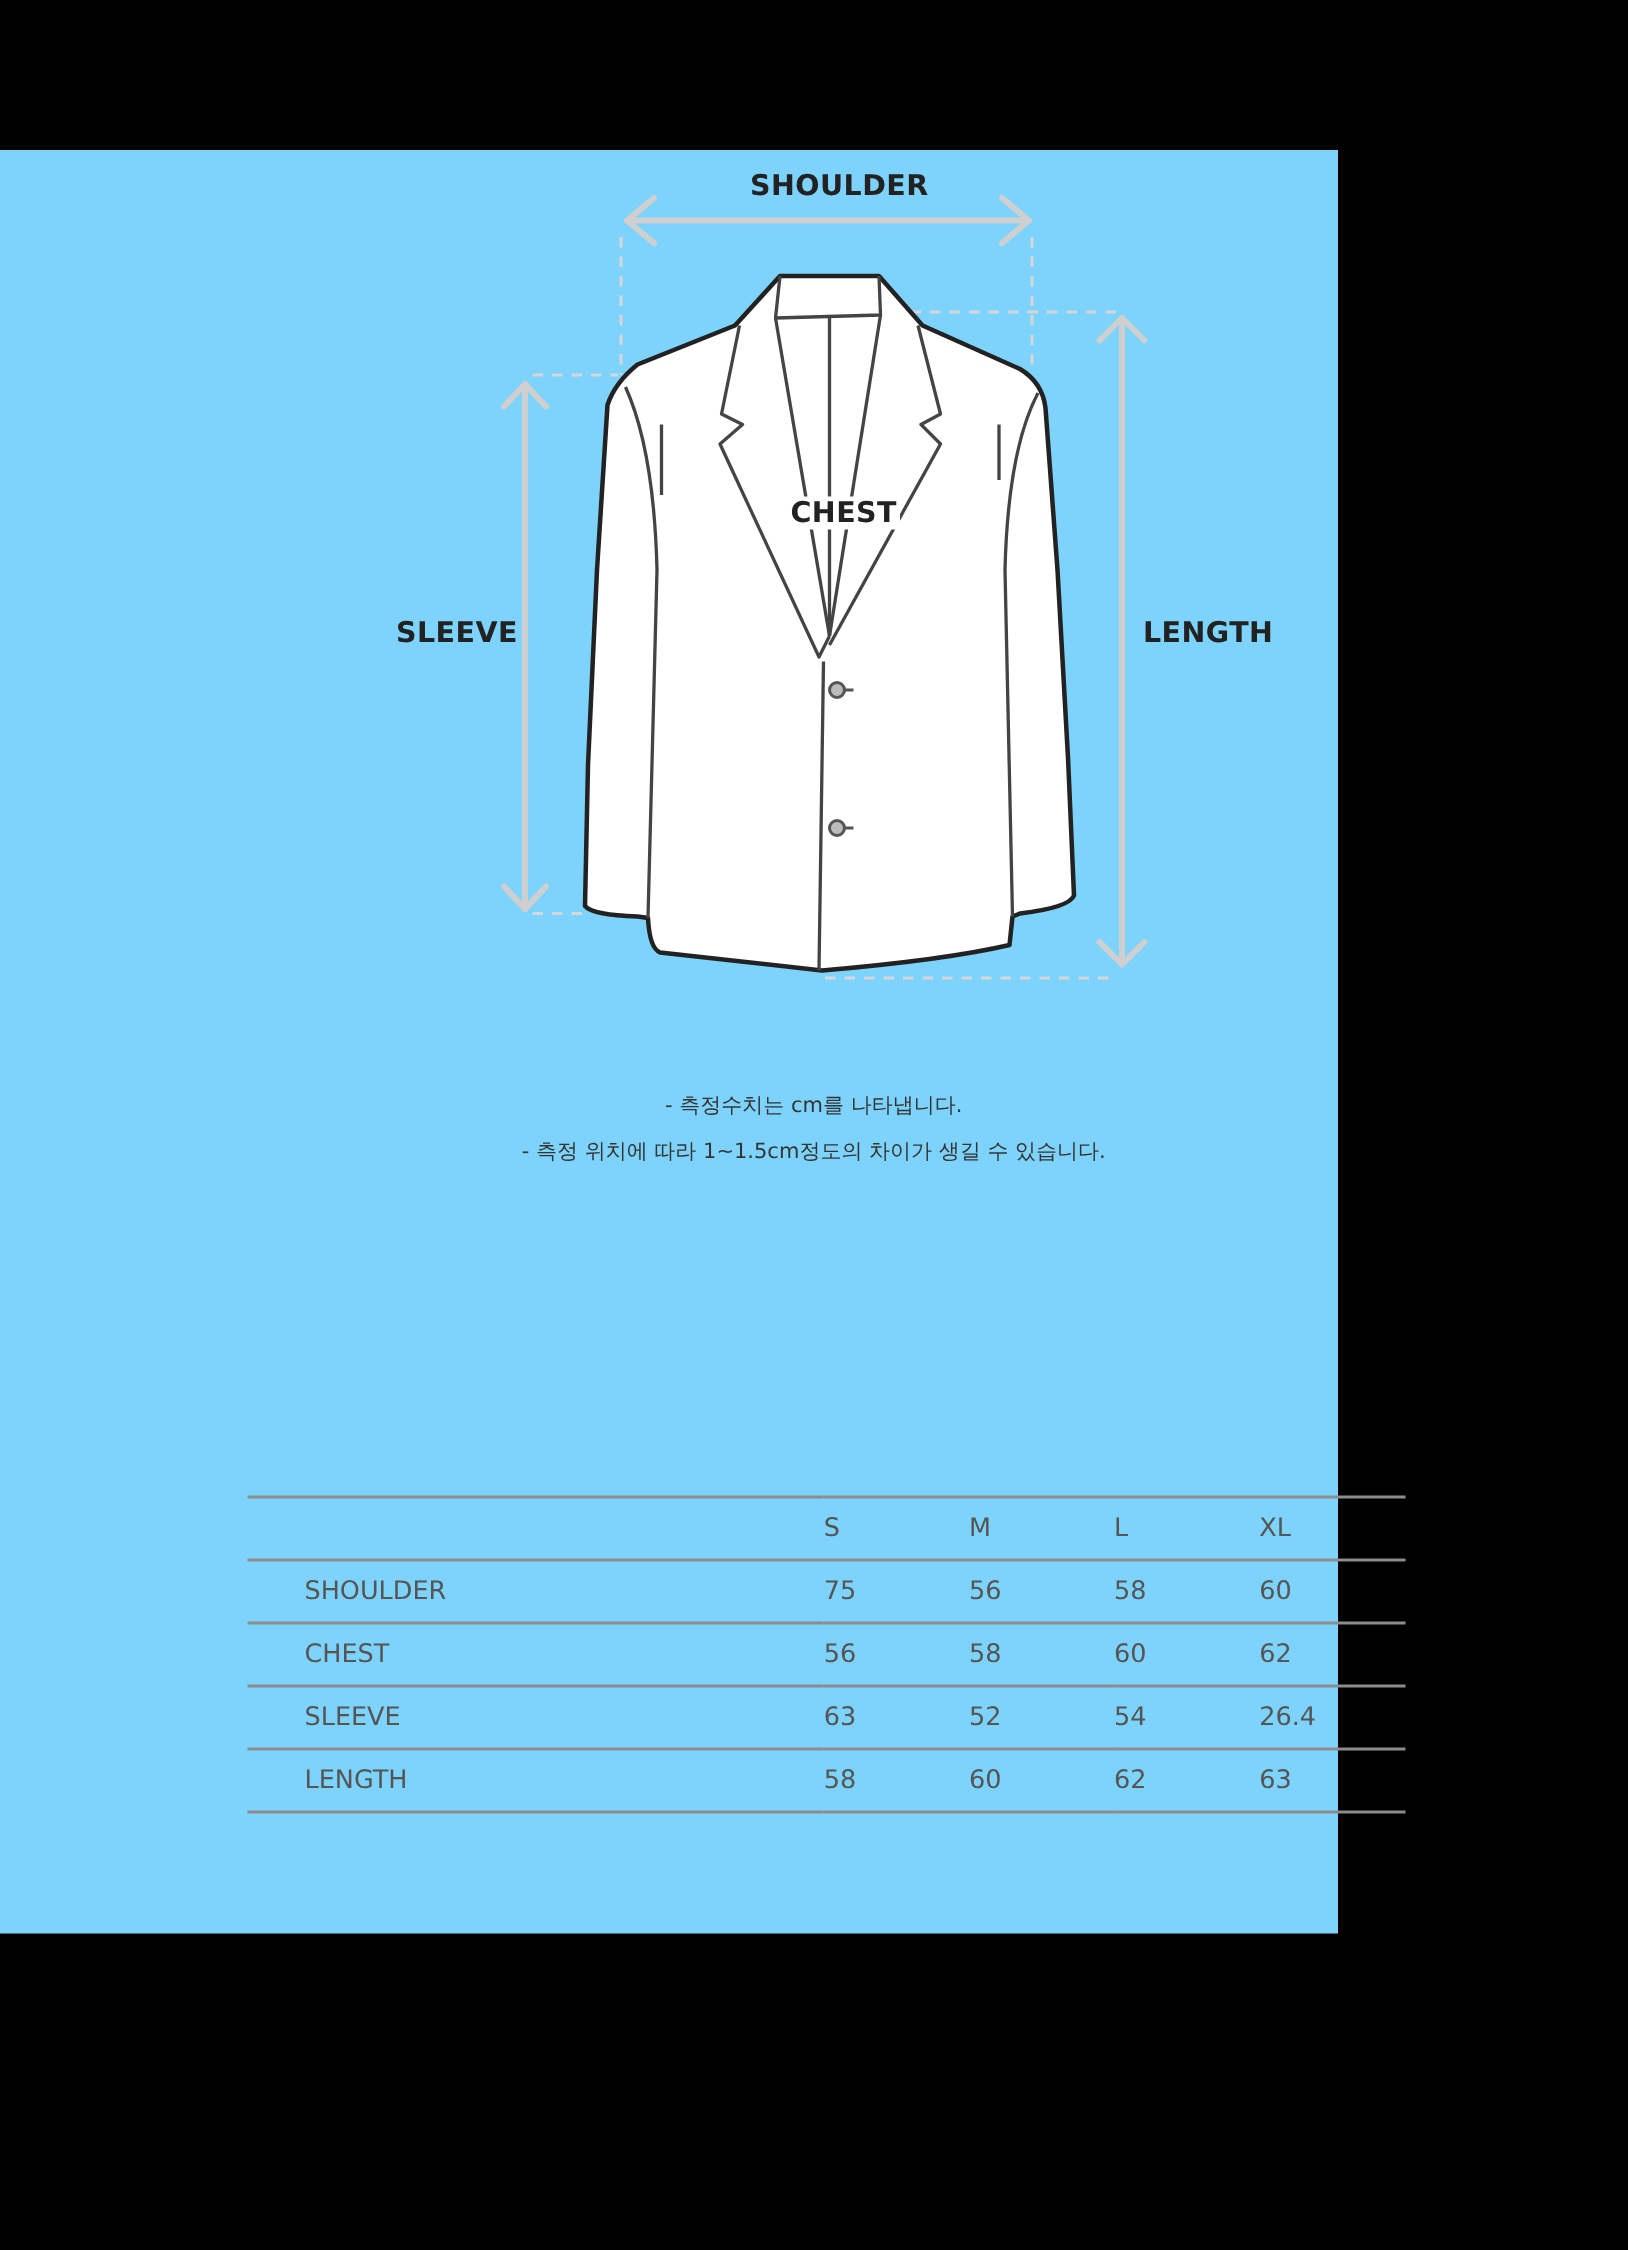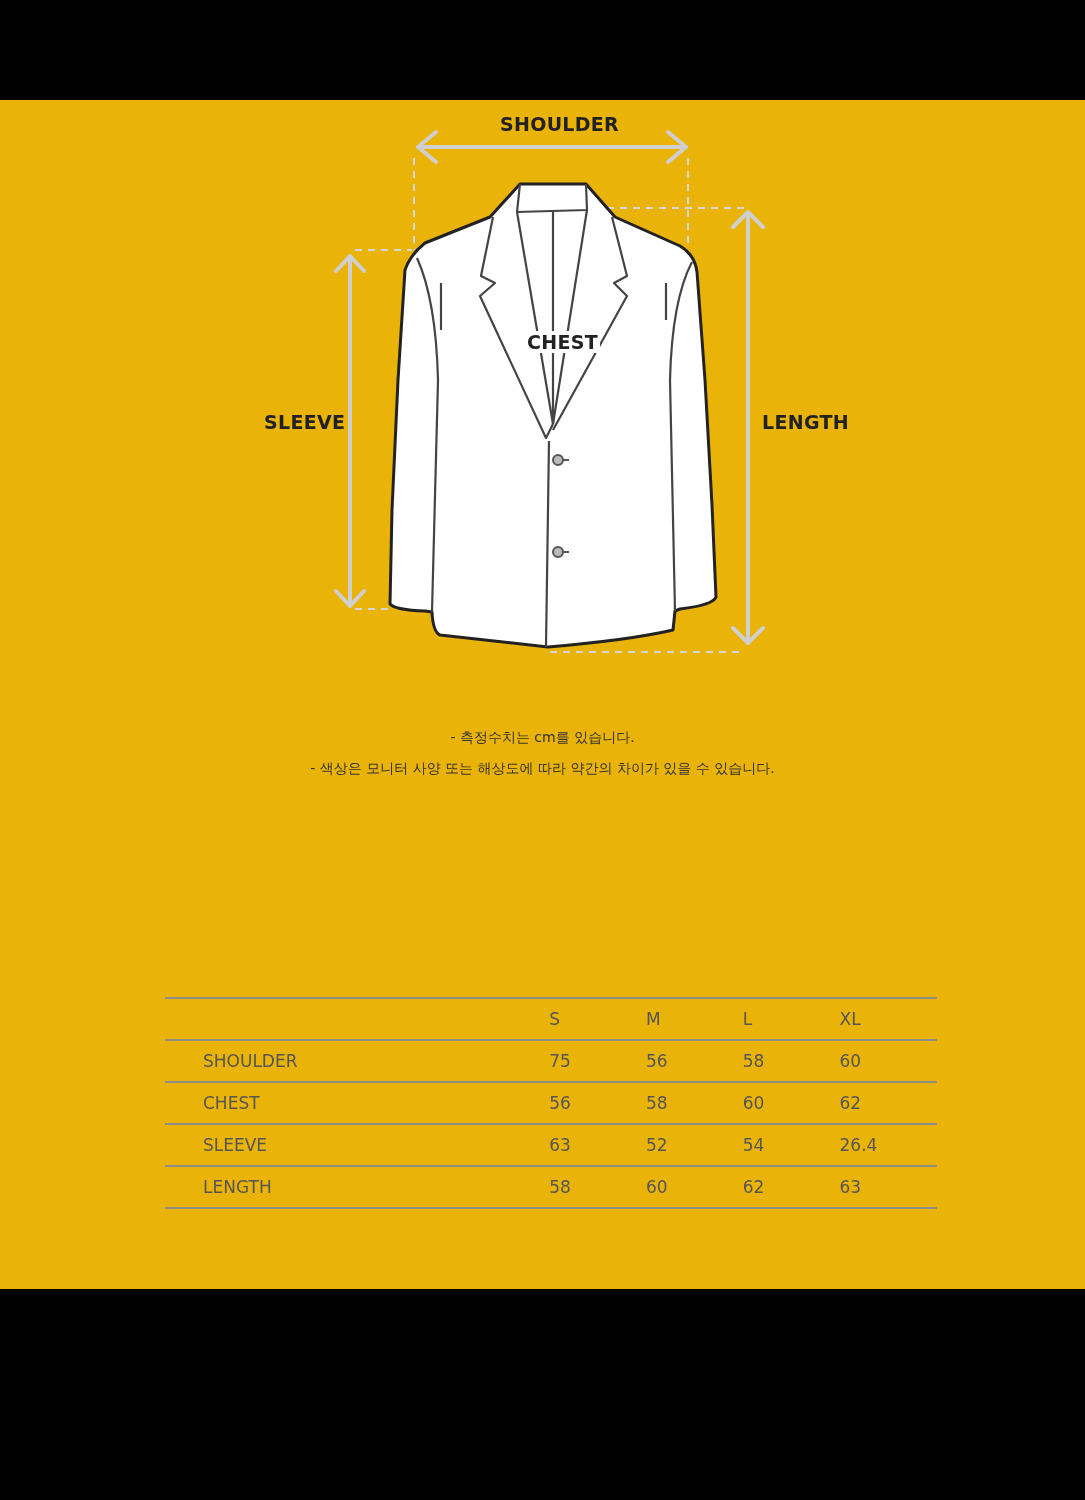--- a/index.html
+++ b/index.html
@@ -2,22 +2,22 @@
 <html><head>
   <meta charset="utf-8">
   <style>
     html, body { margin: 0; padding: 0; }
     body {
       width: 1085px; height: 1500px; background: #000;
       position: relative; overflow: hidden;
       font-family: "Liberation Sans", "DejaVu Sans", sans-serif;
     }
     .sheet {
-      position: absolute; left: 0; top: 100px; width: 1085px; height: 1189px;
-      background: #eab308;
+      position: absolute; left: 0; top: 100px; width: 892px; height: 1189px;
+      background: #7dd3fc;
       text-decoration: underline;
     }
     .diagram { position: absolute; left: 0; top: 0; width: 1085px; height: 600px; }
     .dlabel {
       position: absolute; font-family: "DejaVu Sans", sans-serif; font-weight: bold;
       font-size: 19px; color: #222; letter-spacing: 0.3px; background: transparent;
     }
     .notes {
       position: absolute; left: 0; top: 622px; width: 1085px; text-align: center;
       font-family: "DejaVu Sans", sans-serif; font-size: 14px; color: #333;
@@ -100,22 +100,22 @@
       </g>
     </svg>
 
     <div class="dlabel" style="left:500px; top:13px;">SHOULDER</div>
     <div class="dlabel" style="left:525px; top:231px; background:#fff; padding:0 2px;">CHEST</div>
     <div class="dlabel" style="left:264px; top:311px;">SLEEVE</div>
     <div class="dlabel" style="left:762px; top:311px;">LENGTH</div>
   </div>
 
   <div class="notes">
-    <div>- 측정수치는 cm를 있습니다.</div>
-    <div>- 색상은 모니터 사양 또는 해상도에 따라 약간의 차이가 있을 수 있습니다.</div>
+    <div>- 측정수치는 cm를 나타냅니다.</div>
+    <div>- 측정 위치에 따라 1~1.5cm정도의 차이가 생길 수 있습니다.</div>
   </div>
 
   <table class="size-table">
     <tbody>
         <tr>
       <td class="rowlabel"></td>
       <td class="val">S</td>
       <td class="val">M</td>
       <td class="val">L</td>
       <td class="val">XL</td>

